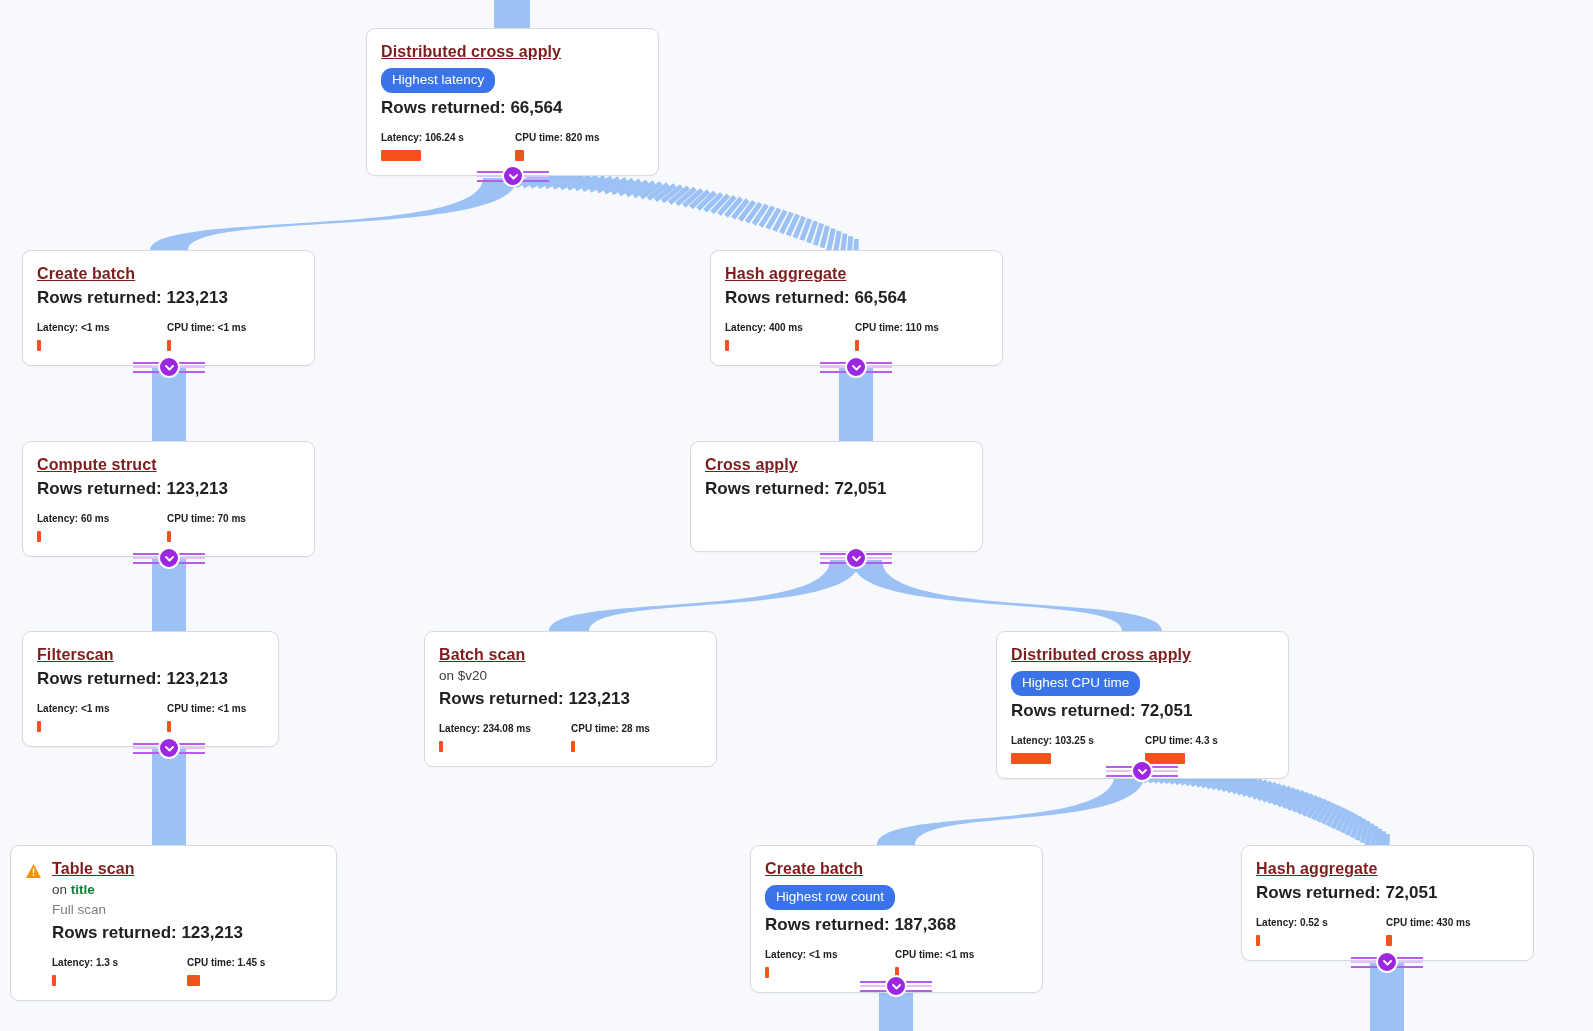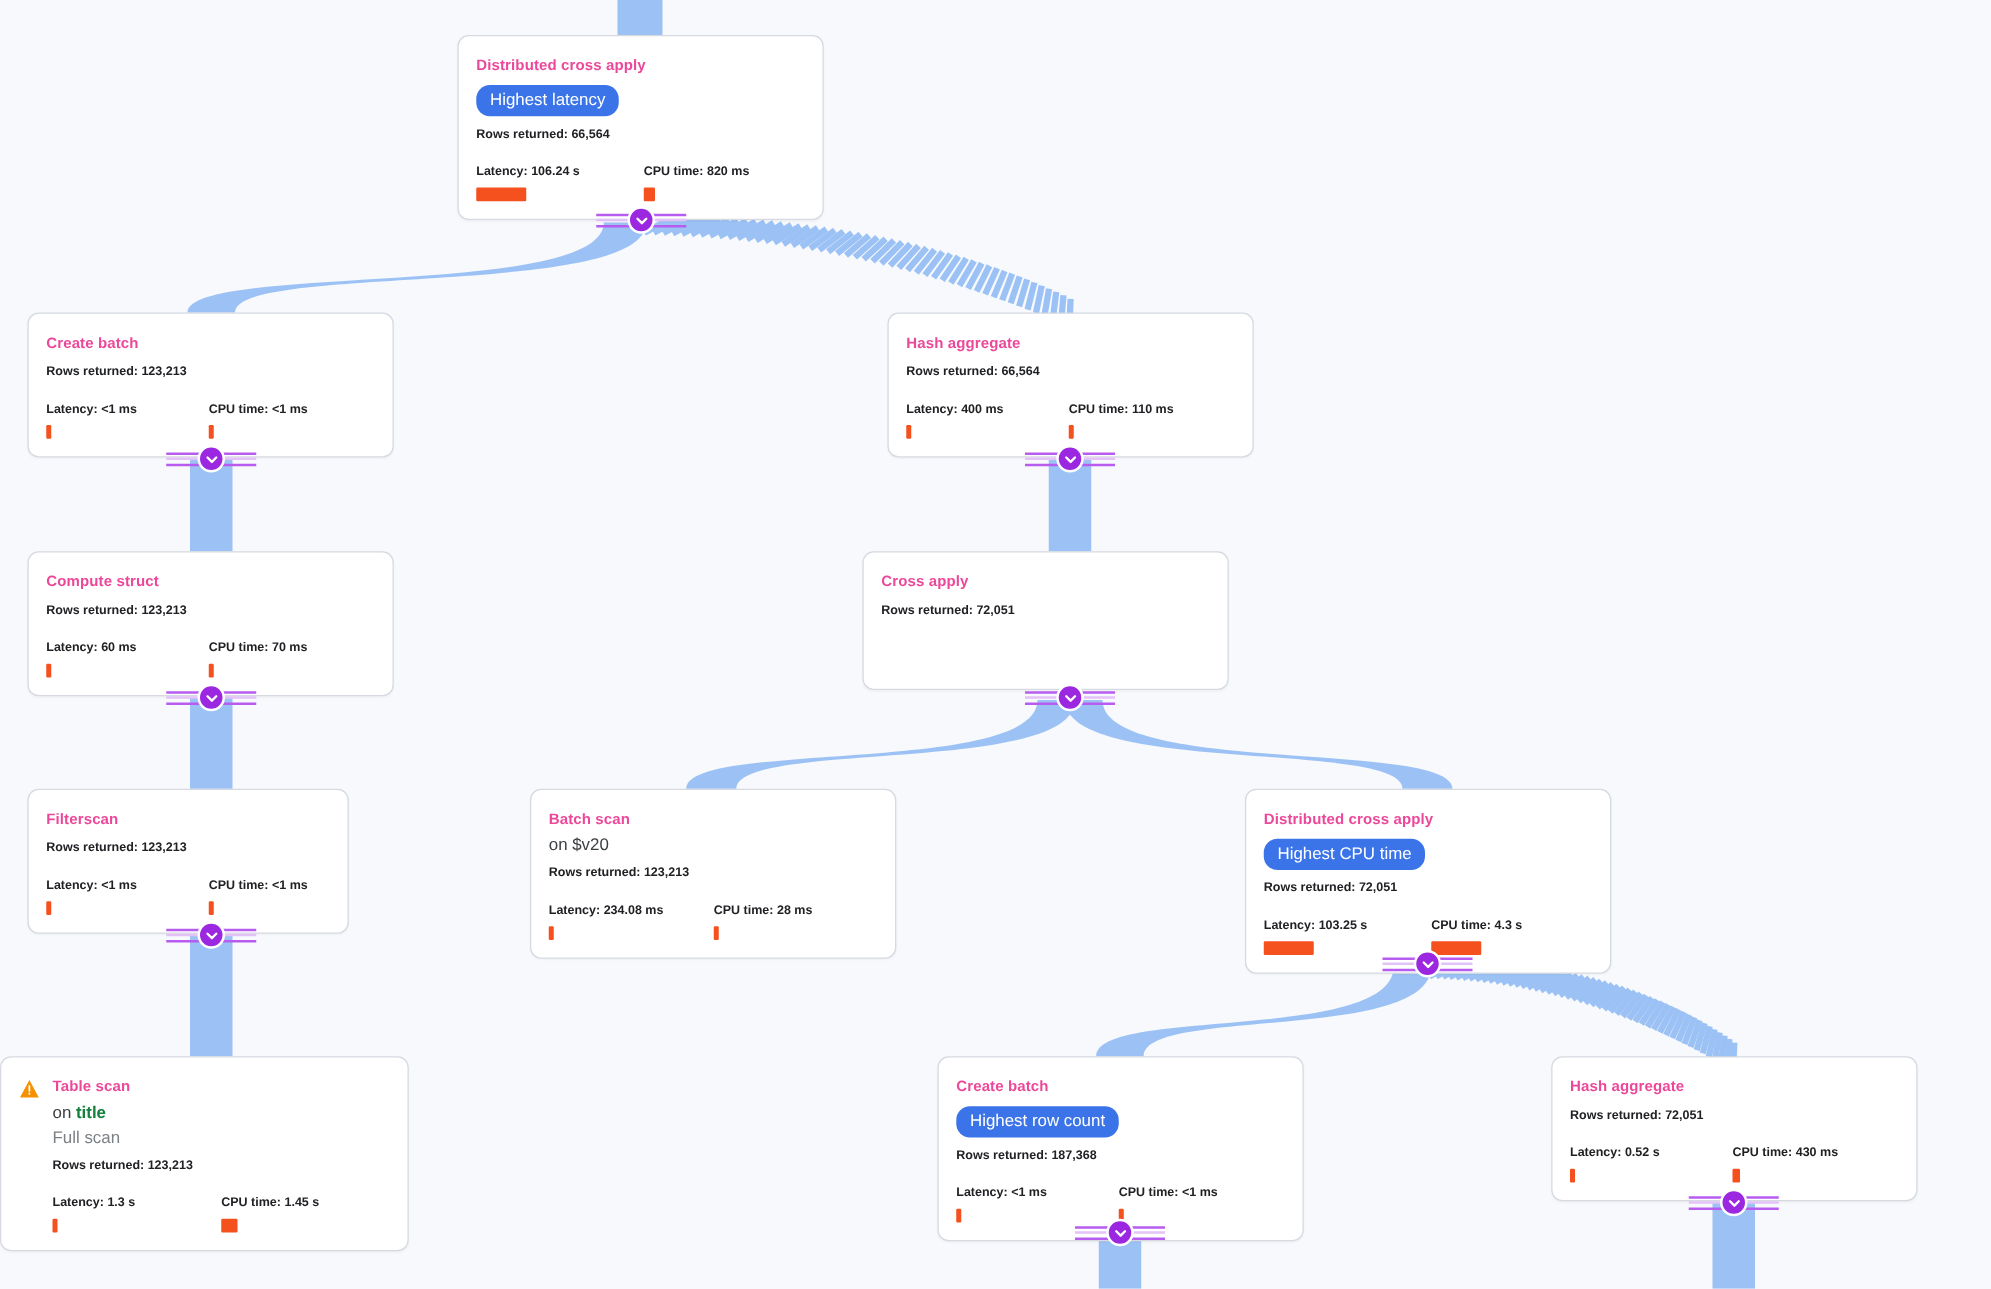--- a/index.html
+++ b/index.html
@@ -39,25 +39,26 @@
     align-items: flex-start;
     gap: 10px;
   }
   .warn-icon {
     flex: 0 0 auto;
     margin-top: 4px;
     line-height: 0;
   }
   .node-body { flex: 1 1 auto; min-width: 0; }
   .node-title {
-    font-size: 12px;
+    font-size: 16px;
     font-weight: bold;
-    color: #ec4899;
+    color: #7f1d1d;
     line-height: 20px;
     letter-spacing: 0.1px;
+    text-decoration: underline;
   }
   .node-sub {
     font-size: 13.5px;
     color: #3c4043;
     line-height: 18px;
     margin-top: 2px;
   }
   .node-sub b { font-weight: bold; color: #15803d; }
   .node-sub.muted { color: #7b8085; }
   .badge {
@@ -66,21 +67,21 @@
     color: #ffffff;
     font-size: 13.5px;
     line-height: 1;
     padding: 5px 11px 6px 11px;
     border-radius: 11px;
     margin-top: 6px;
     margin-bottom: 1px;
     white-space: nowrap;
   }
   .rows {
-    font-size: 10px;
+    font-size: 17px;
     font-weight: bold;
     color: #202124;
     margin-top: 5px;
     line-height: 18px;
   }
   .metrics {
     display: flex;
     margin-top: 13px;
   }
   .metric { flex: 0 0 auto; }
@@ -371,21 +372,21 @@
               <div class="metric-label">Latency: 103.25 s</div>
               <div class="metric-bar" style="width:40px"></div>
             </div>
             <div class="metric">
               <div class="metric-label">CPU time: 4.3 s</div>
               <div class="metric-bar" style="width:40px"></div>
             </div>
           </div></div>
       </div>
     </div>
-    <div class="node" style="left: 0; top: 845px; width: 327px; min-height: 155px;">
+    <div class="node" style="left: 10px; top: 845px; width: 327px; min-height: 155px;">
       <div class="node-head">
         <span class="warn-icon"><svg width="17" height="16" viewBox="0 0 17 16">
             <path d="M8.5 1 16 15H1z" fill="#f59100"></path>
             <rect x="7.8" y="5.3" width="1.4" height="5" fill="#fff"></rect>
             <rect x="7.8" y="11.2" width="1.4" height="1.5" fill="#fff"></rect>
           </svg></span>
         <div class="node-body">
           <div class="node-title">Table scan</div>
           <div class="node-sub">on <b>title</b></div>
           <div class="node-sub muted">Full scan</div>

